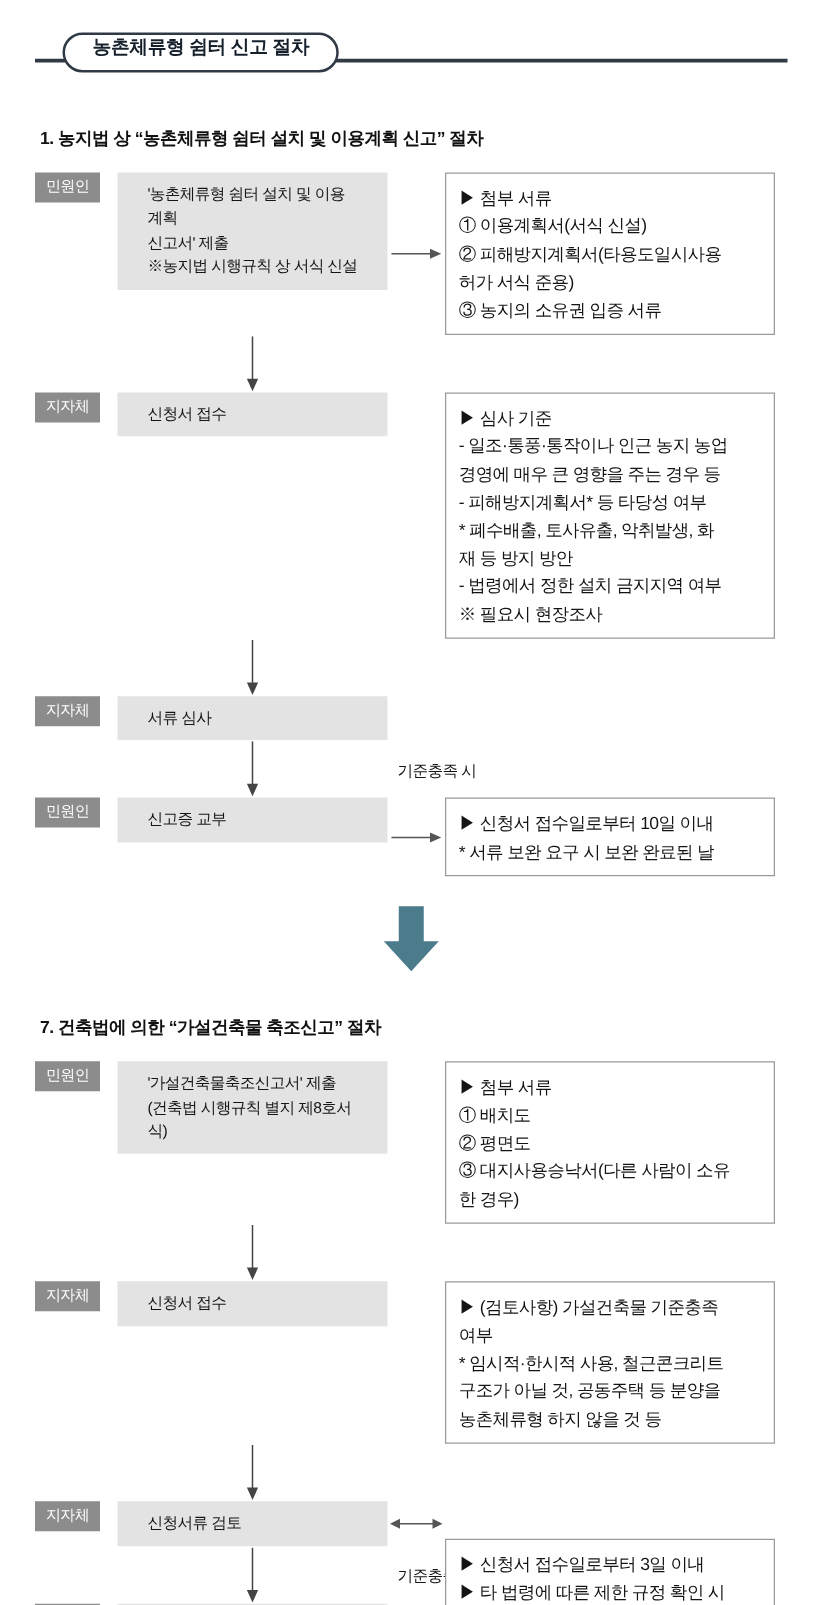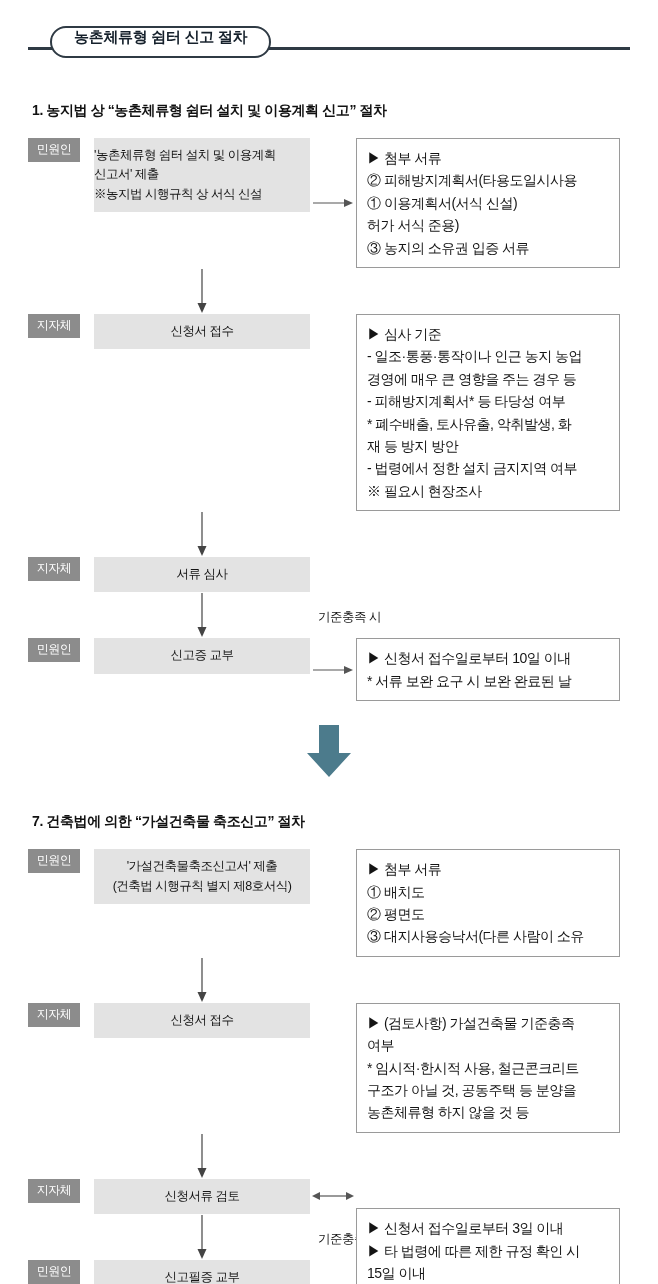--- a/index.html
+++ b/index.html
@@ -85,25 +85,25 @@
     margin-top: 0;
   }
   .gap { width: 14px; flex: 0 0 auto; }
 
   .step {
     background: #e3e3e3;
     font-size: 12.5px;
     letter-spacing: -0.5px;
     line-height: 1.55;
     color: #141414;
-    padding: 8px 0;
+    padding: 8px 24px;
     box-sizing: border-box;
     flex: 0 0 auto;
   }
-  .step.center { text-align: center; }
+  .step.center { }
   .step.w-main { width: 216px; }
 
   .arrow-h {
     flex: 0 0 auto;
     width: 46px;
     display: flex;
     align-items: center;
     justify-content: center;
     align-self: center;
     color: #555;
@@ -183,22 +183,22 @@
 신고서' 제출
 ※농지법 시행규칙 상 서식 신설</div>
       <div class="arrow-h">
         <svg width="40" height="12" viewBox="0 0 40 12">
             <line x1="0" y1="6" x2="33" y2="6" stroke="#555" stroke-width="1.2"></line>
             <polygon points="40,6 31,2 31,10" fill="#555"></polygon>
           </svg>
       </div>
       <div class="note">
         <span class="note-line">▶ 첨부 서류</span>
+        <span class="note-line">① 이용계획서(서식 신설)</span>
         <span class="note-line">② 피해방지계획서(타용도일시사용</span>
-        <span class="note-line">① 이용계획서(서식 신설)</span>
         <span class="note-line">허가 서식 준용)</span>
         <span class="note-line">③ 농지의 소유권 입증 서류</span>
       </div>
     </div>
 
     <div class="vconn">
       <div class="arrow-slot">
         <svg class="down-arrow" viewBox="0 0 12 44">
             <line x1="6" y1="0" x2="6" y2="36" stroke="#444" stroke-width="1.2"></line>
             <polygon points="6,44 1.5,34 10.5,34" fill="#444"></polygon>
@@ -279,20 +279,21 @@
       <div class="actor">민원인</div>
       <div class="gap"></div>
       <div class="step w-main center" style="white-space: pre-line;">'가설건축물축조신고서' 제출
 (건축법 시행규칙 별지 제8호서식)</div>
       <div class="arrow-h"></div>
       <div class="note">
         <span class="note-line">▶ 첨부 서류</span>
         <span class="note-line">① 배치도</span>
         <span class="note-line">② 평면도</span>
         <span class="note-line">③ 대지사용승낙서(다른 사람이 소유</span>
+        <span class="note-line">한 경우)</span>
       </div>
     </div>
 
     <div class="vconn">
       <div class="arrow-slot">
         <svg class="down-arrow" viewBox="0 0 12 44">
             <line x1="6" y1="0" x2="6" y2="36" stroke="#444" stroke-width="1.2"></line>
             <polygon points="6,44 1.5,34 10.5,34" fill="#444"></polygon>
           </svg>
       </div>

